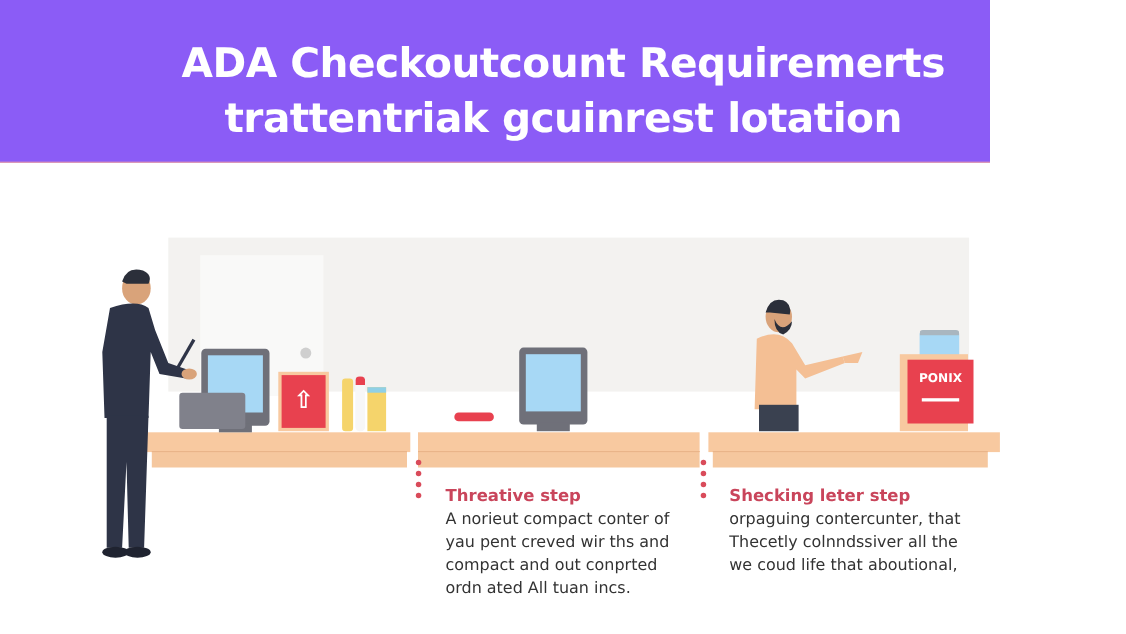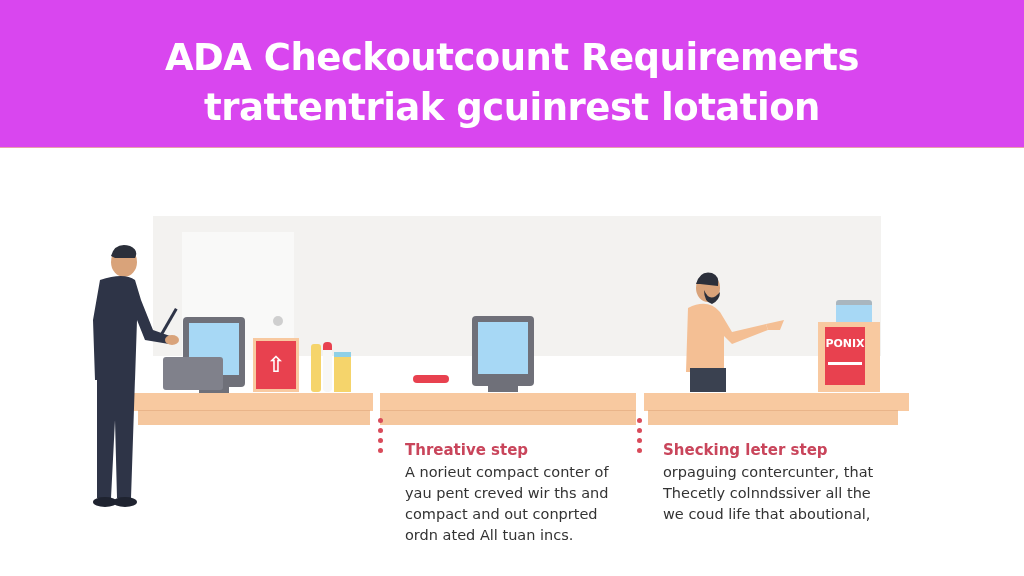--- a/index.html
+++ b/index.html
@@ -1,18 +1,18 @@
 <!DOCTYPE html>
 <html><head>
 <meta charset="utf-8">
 <style>
   html, body { margin:0; padding:0; }
   body { width:1024px; height:576px; overflow:hidden; background:#ffffff; position:relative;
          font-family:"DejaVu Sans","Liberation Sans",sans-serif; }
-  .banner { position:absolute; left:0; top:0; width:1024px; height:147px; background:#d946ef;
+  .banner { position:absolute; left:0; top:0; width:900px; height:147px; background:#8b5cf6;
             border-bottom:1px solid #e8a0aa; }
   .banner h1 { margin:0; position:absolute; left:0; width:1024px; text-align:center; color:#fff;
                font-weight:bold; font-size:37px; letter-spacing:-0.5px; line-height:44px; }
   .banner .l1 { top:36px; }
   .banner .l2 { top:86px; }
   .wall { position:absolute; left:153px; top:216px; width:728px; height:140px; background:#f3f2f0; }
   .door { position:absolute; left:182px; top:232px; width:112px; height:128px; background:#f9f9f8; }
   .knob { position:absolute; left:273px; top:316px; width:10px; height:10px; border-radius:50%; background:#cfcfcf; }
 
   .counter-top { position:absolute; height:18px; background:#f8c9a0; top:393px; }
@@ -83,21 +83,21 @@
   <ellipse cx="34" cy="20" rx="12" ry="14" fill="#d9a37a"></ellipse>
   <path d="M22 16 Q26 2 38 5 Q46 8 44 18 L26 16 Z" fill="#2b2f3a"></path>
   <path d="M30 22 Q36 36 46 24 Q46 32 38 36 Q30 34 30 22 Z" fill="#2b2f3a"></path>
   <path d="M14 40 Q34 30 46 44 L58 64 L92 56 L94 62 L58 76 L50 68 L50 104 L12 104 Z" fill="#f4bf94"></path>
   <path d="M92 56 L110 52 L106 62 L94 62 Z" fill="#f4bf94"></path>
   <rect x="16" y="100" width="36" height="24" fill="#3a4150"></rect>
 </svg>
 
 <div style="position:absolute;left:836px;top:300px;width:36px;height:24px;background:#a7d8f5;border-top:5px solid #a9b6bf;box-sizing:border-box;border-radius:3px 3px 0 0;"></div>
 <div style="position:absolute;left:818px;top:322px;width:62px;height:70px;background:#f8c9a0;">
-  <div style="position:absolute;left:7px;top:5px;width:40px;height:58px;background:#e8414f;">
+  <div style="position:absolute;left:7px;top:5px;width:60px;height:58px;background:#e8414f;">
     <div style="color:#fff;font-weight:bold;font-size:11px;text-align:center;margin-top:10px;">PONIX</div>
     <div style="width:34px;height:3px;background:#fff;margin:12px auto 0;"></div>
   </div>
 </div>
 
 <div class="dots" style="left:378px;top:418px;">
     <span></span>
     <span></span>
     <span></span>
     <span></span>

